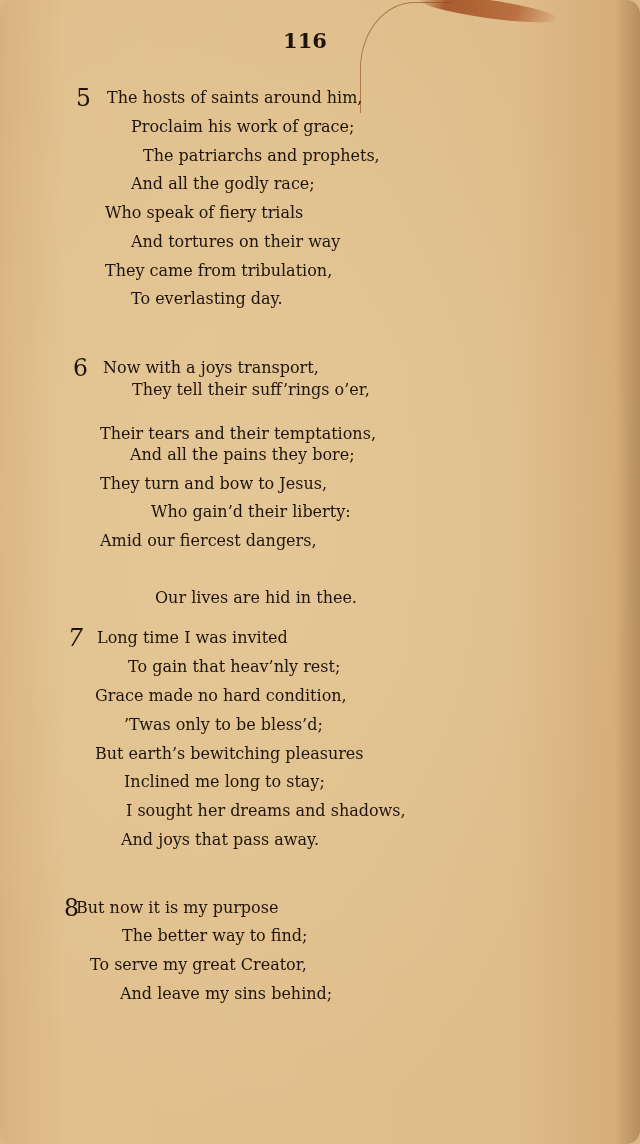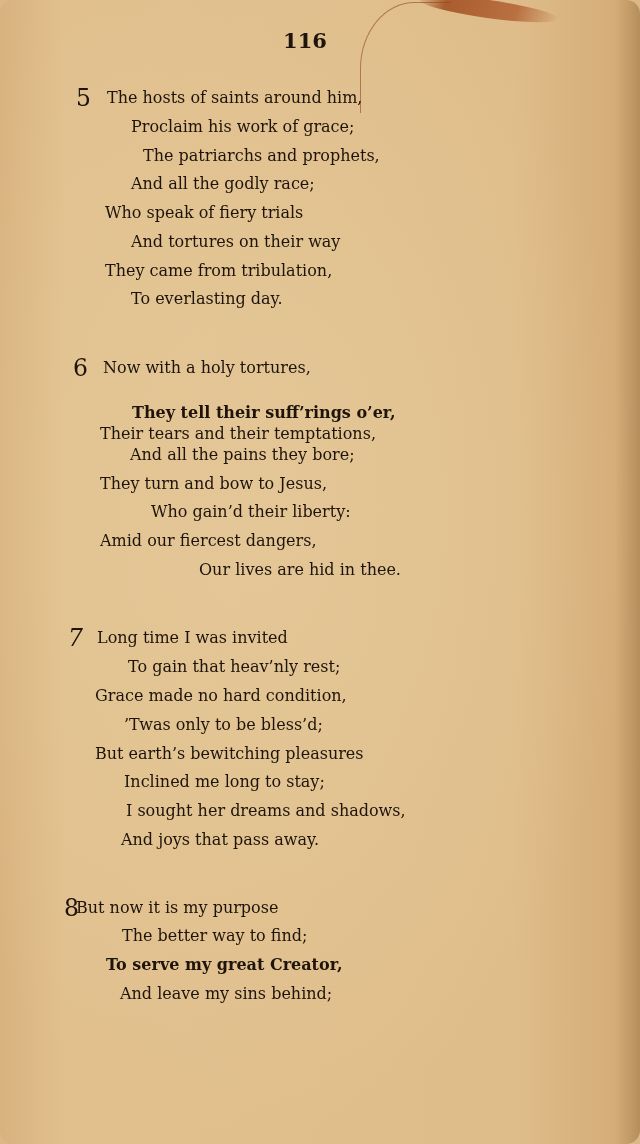--- a/index.html
+++ b/index.html
@@ -55,42 +55,42 @@
     <span class="line" style="left:107px;top:142px;margin-left:36px;">The patriarchs and prophets,</span>
     <span class="line" style="left:131px;top:170px;">And all the godly race;</span>
     <span class="line" style="left:105px;top:199px;">Who speak of fiery trials</span>
     <span class="line" style="left:131px;top:228px;">And tortures on their way</span>
     <span class="line" style="left:105px;top:257px;">They came from tribulation,</span>
     <span class="line" style="left:131px;top:285px;">To everlasting day.</span>
   </div>
 
   <div class="verse">
     <span class="num" style="left:73px;top:354px;">6</span>
-    <span class="line" style="left:103px;top:354px;">Now with a holy tortures,</span>
-    <span class="line" style="left:132px;top:399px;font-weight:bold;">They tell their suff’rings o’er,</span>
+    <span class="line" style="left:103px;top:354px;">Now with a joys transport,</span>
+    <span class="line" style="left:132px;top:376px;">They tell their suff’rings o’er,</span>
     <span class="line" style="left:100px;top:420px;">Their tears and their temptations,</span>
     <span class="line" style="left:130px;top:441px;">And all the pains they bore;</span>
     <span class="line" style="left:100px;top:470px;">They turn and bow to Jesus,</span>
     <span class="line" style="left:130px;top:498px;margin-left:21px;">Who gain’d their liberty:</span>
     <span class="line" style="left:100px;top:527px;">Amid our fiercest dangers,</span>
-    <span class="line" style="left:155px;top:556px;margin-left:44px;">Our lives are hid in thee.</span>
+    <span class="line" style="left:155px;top:584px;">Our lives are hid in thee.</span>
   </div>
 
   <div class="verse">
     <span class="num" style="left:68px;top:624px;font-style:italic;">7</span>
     <span class="line" style="left:97px;top:624px;">Long time I was invited</span>
     <span class="line" style="left:128px;top:653px;">To gain that heav’nly rest;</span>
     <span class="line" style="left:95px;top:682px;">Grace made no hard condition,</span>
     <span class="line" style="left:124px;top:711px;">’Twas only to be bless’d;</span>
     <span class="line" style="left:95px;top:740px;">But earth’s bewitching pleasures</span>
     <span class="line" style="left:124px;top:768px;">Inclined me long to stay;</span>
     <span class="line" style="left:94px;top:797px;margin-left:32px;">I sought her dreams and shadows,</span>
     <span class="line" style="left:121px;top:826px;">And joys that pass away.</span>
   </div>
 
   <div class="verse">
     <span class="num" style="left:64px;top:894px;">8</span>
     <span class="line" style="left:76px;top:894px;text-align:center;">But now it is my purpose</span>
     <span class="line" style="left:122px;top:922px;">The better way to find;</span>
-    <span class="line" style="left:106px;top:951px;font-weight:bold;">To serve my great Creator,</span>
+    <span class="line" style="left:90px;top:951px;">To serve my great Creator,</span>
     <span class="line" style="left:120px;top:980px;">And leave my sins behind;</span>
   </div>
 </div>
 
 </body></html>

